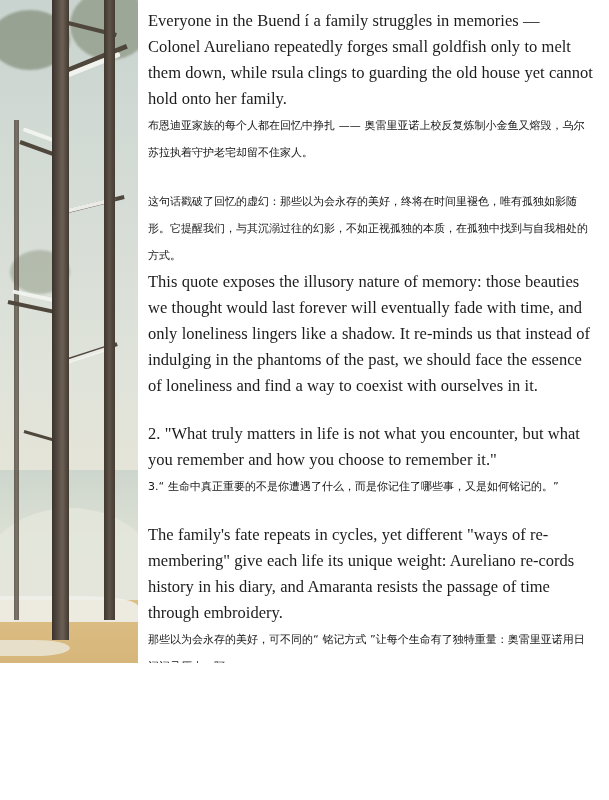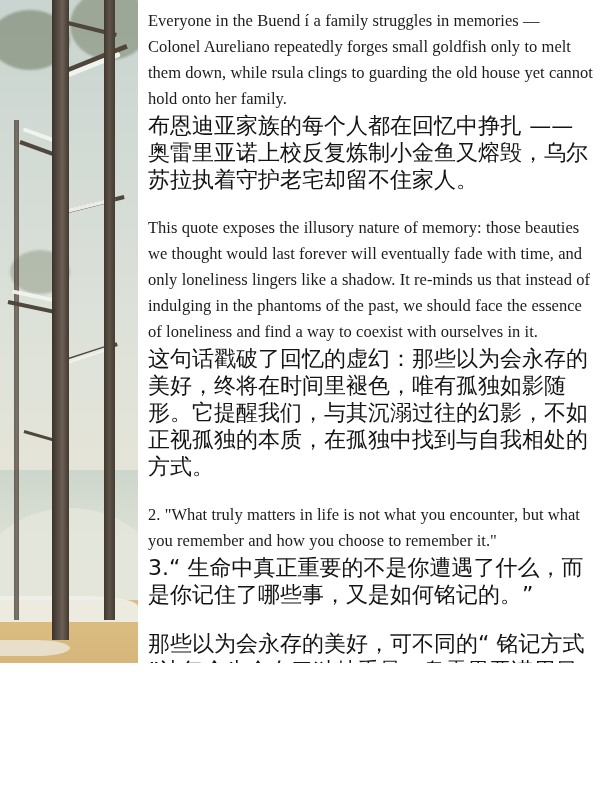--- a/index.html
+++ b/index.html
@@ -134,21 +134,21 @@
     line-height: 26px;
     color: #1b1b1b;
     margin: 0 0 0 0;
     text-align: left;
     word-spacing: 0.2px;
   }
   .para + .para { margin-top: 0; }
   .block-gap { height: 22px; }
   .cn {
     font-family: "DejaVu Sans", "Liberation Sans", sans-serif;
-    font-size: 22px;
+    font-size: 11px;
     line-height: 27px;
     color: #141414;
   }
 </style>
 </head>
 <body>
 
 <div id="page">
 
   <div id="illustration">
@@ -180,26 +180,27 @@
     <div class="trunk trunk-second"></div>
   </div>
 
   <div id="content">
 
     <p class="para">Everyone in the Buend í a family struggles in memories — Colonel Aureliano repeatedly forges small goldfish only to melt them down, while rsula clings to guarding the old house yet cannot hold onto her family.</p>
     <p class="para cn">布恩迪亚家族的每个人都在回忆中挣扎 —— 奥雷里亚诺上校反复炼制小金鱼又熔毁，乌尔苏拉执着守护老宅却留不住家人。</p>
 
     <div class="block-gap"></div>
 
+    <p class="para cn">这句话戳破了回忆的虚幻：那些以为会永存的美好，终将在时间里褪色，唯有孤独如影随形。它提醒我们，与其沉溺过往的幻影，不如正视孤独的本质，在孤独中找到与自我相处的方式。</p>
     <p class="para">This quote exposes the illusory nature of memory: those beauties we thought would last forever will eventually fade with time, and only loneliness lingers like a shadow. It re-minds us that instead of indulging in the phantoms of the past, we should face the essence of loneliness and find a way to coexist with ourselves in it.</p>
-    <p class="para cn">这句话戳破了回忆的虚幻：那些以为会永存的美好，终将在时间里褪色，唯有孤独如影随形。它提醒我们，与其沉溺过往的幻影，不如正视孤独的本质，在孤独中找到与自我相处的方式。</p>
 
     <div class="block-gap"></div>
 
     <p class="para">2. "What truly matters in life is not what you encounter, but what you remember and how you choose to remember it."</p>
     <p class="para cn">3.“ 生命中真正重要的不是你遭遇了什么，而是你记住了哪些事，又是如何铭记的。”</p>
 
     <div class="block-gap"></div>
 
+    <p class="para">The family's fate repeats in cycles, yet different "ways of re-membering" give each life its unique weight: Aureliano re-cords history in his diary, and Amaranta resists the passage of time through embroidery.</p>
     <p class="para cn">那些以为会永存的美好，可不同的“ 铭记方式 ”让每个生命有了独特重量：奥雷里亚诺用日记记录历史，阿</p>
 
   </div>
 </div>
 
 </body></html>

